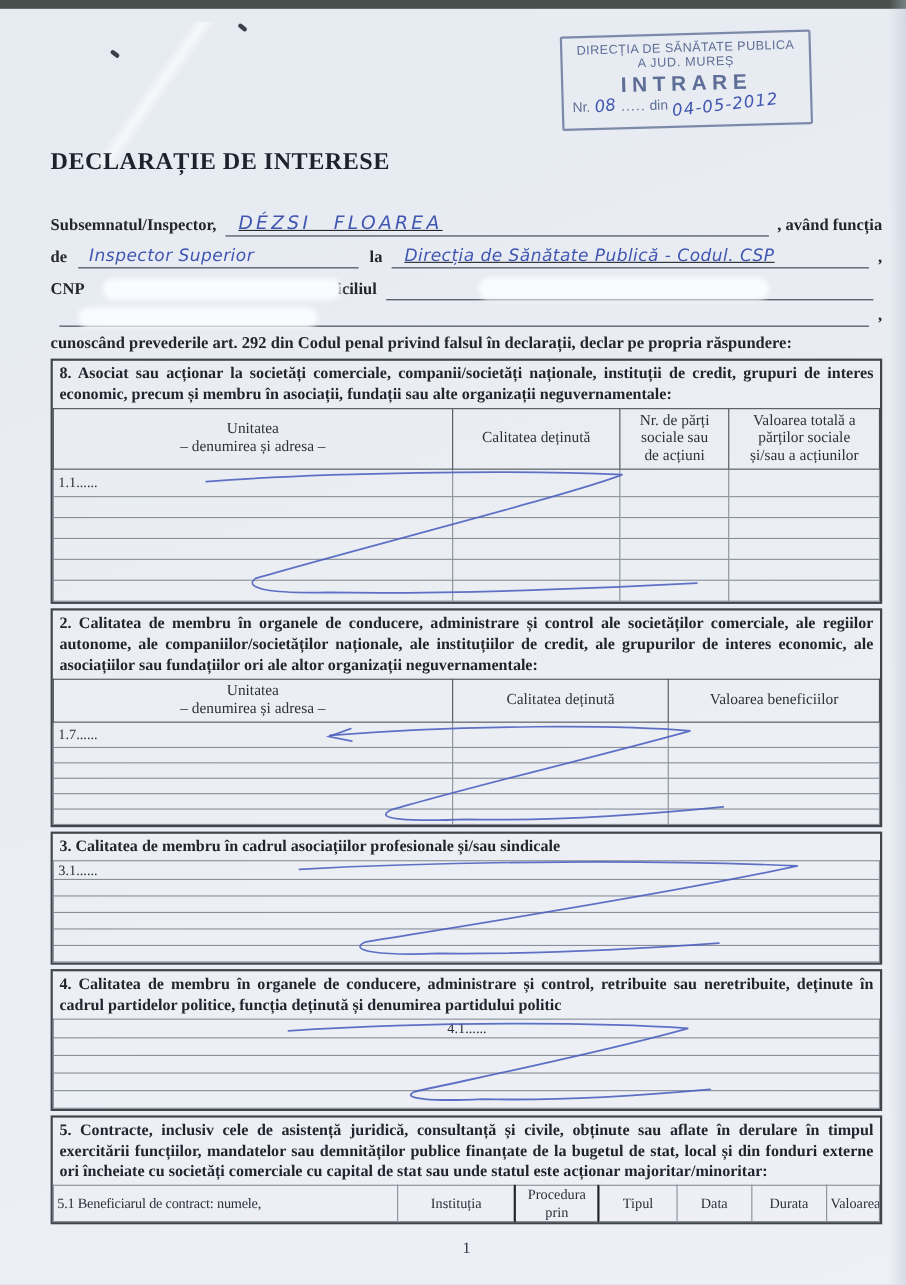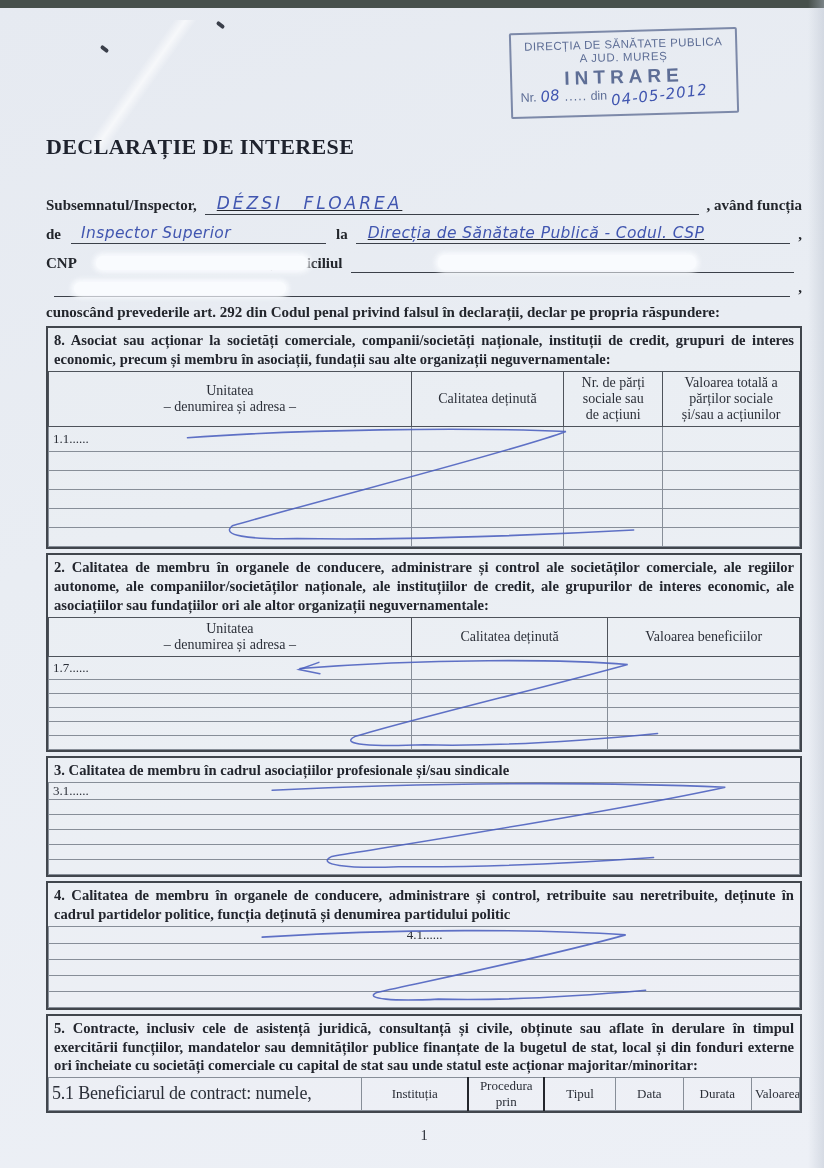--- a/index.html
+++ b/index.html
@@ -61,21 +61,21 @@
   tr.hdr td{border-color:#4e535b;font-size:14px;text-align:center;white-space:pre-line;line-height:16px;padding:3px 2px;color:#2b2f38;}
   tr.lblrow td{font-size:13px;text-align:left;color:#2b2f38;padding-left:4px;}
   .g1 tr.lblrow td{height:24px;} .g1 tr.empty td{height:18px;}
   .g2 tr.lblrow td{height:22px;} .g2 tr.empty td{height:13px;}
   .g3 tr.lblrow td{height:14px;} .g3 tr.empty td{height:14px;}
   .g4 tr.lblrow td{height:13px;text-align:center;} .g4 tr.empty td{height:15px;}
   .g3 td,.g4 td{border-left:none;border-right:none;margin-left:40px;}
   .g1 col.c1{width:48.3%}.g1 col.c2{width:20.3%}.g1 col.c3{width:13.2%}.g1 col.c4{width:18.2%}
   .g2 col.c1{width:48.3%}.g2 col.c2{width:26.2%}.g2 col.c3{width:25.5%}
   .g5 td{font-size:13px;height:22px;text-align:center;border:1px solid #565b63;color:#2b2f38;}
-  .g5 td.first{text-align:left;font-size:18px;letter-spacing:-.2px;padding-left:3px;font-family:Liberation Serif, serif;}
+  .g5 td.first{text-align:left;font-size:13px;letter-spacing:-.2px;padding-left:3px;font-family:Liberation Serif, serif;}
   .g5 td.thick{border-left:2.5px solid #23262c;border-right:2.5px solid #23262c;}
   .g5 col.c1{width:41.7%}.g5 col.c2{width:14.2%}.g5 col.c3{width:10.1%}.g5 col.c4{width:9.5%}
   .g5 col.c5{width:9.0%}.g5 col.c6{width:9.1%}.g5 col.c7{width:6.4%}
 
   svg.strike{position:absolute;left:0;top:0;width:100%;height:100%;pointer-events:none;}
   svg.strike path{fill:none;stroke:#4a5fbe;stroke-width:1.5;opacity:.88;stroke-linecap:round;}
 
   .pageno{text-align:center;font-size:14.5px;margin-top:14px;color:#2b2f38;}
 </style>
 </head>

